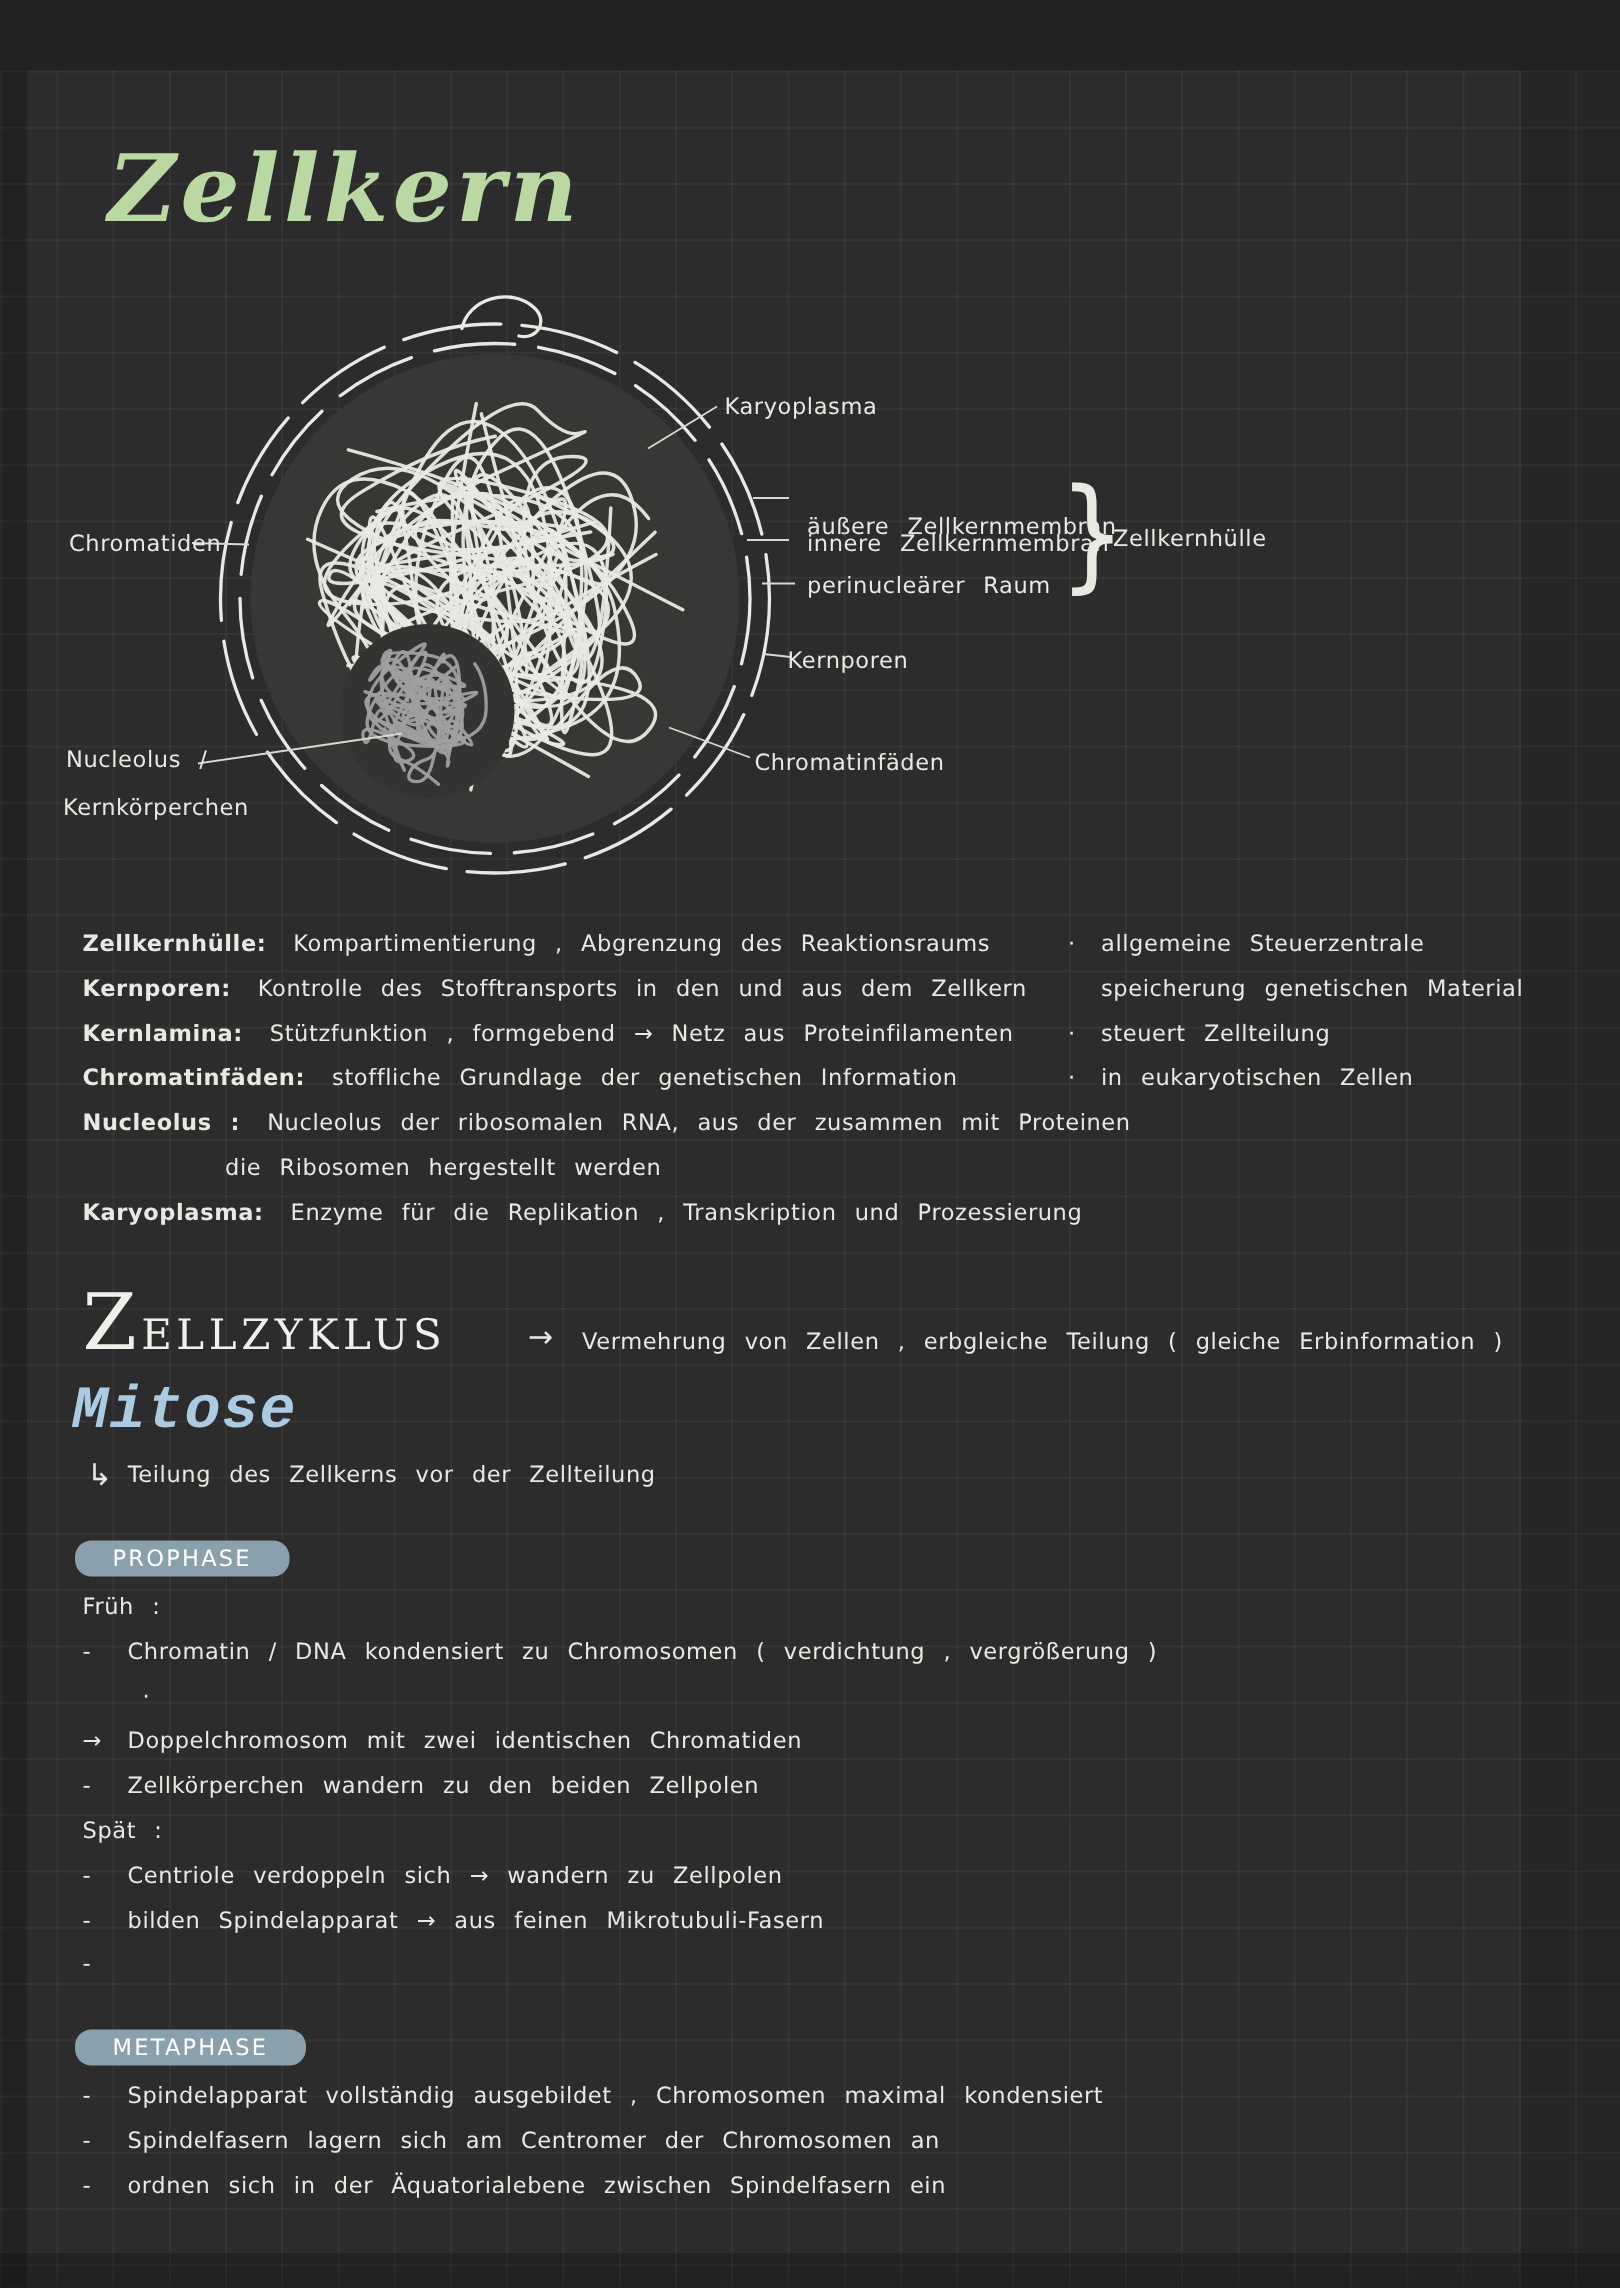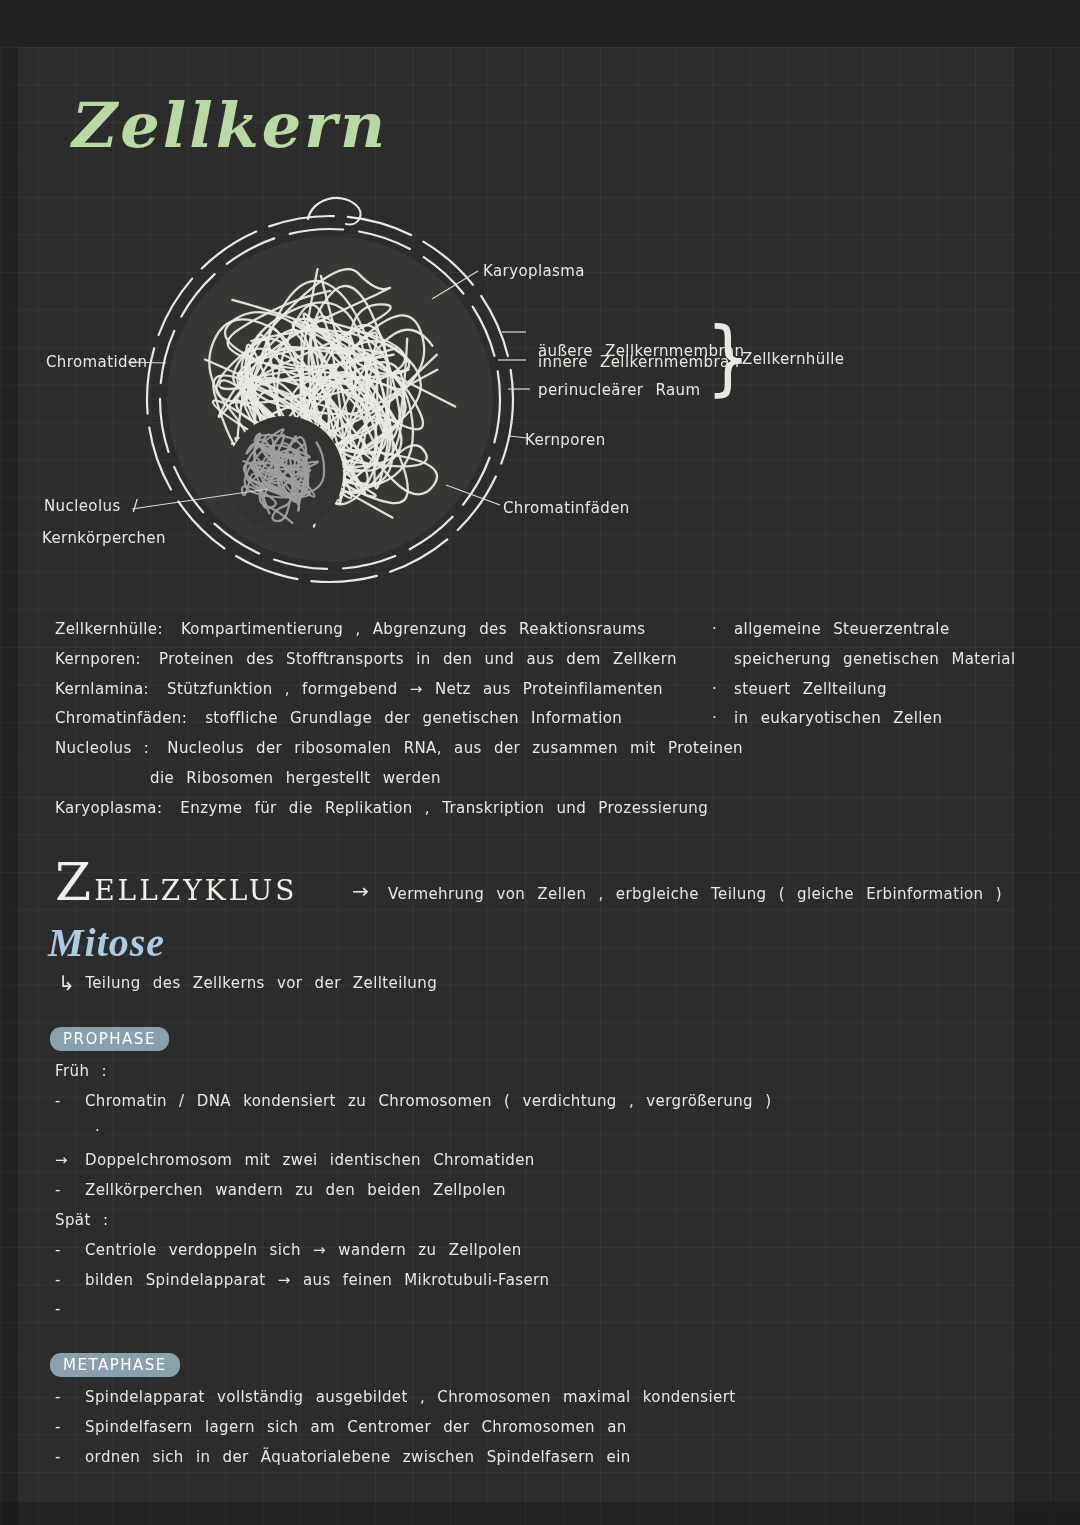--- a/index.html
+++ b/index.html
@@ -13,27 +13,27 @@
     background-size:37.5px 37.5px;margin-top:47px;}
   .edge-left{position:absolute;left:0;top:0;width:18px;height:100%;background:rgba(0,0,0,0.22);}
   .edge-right{position:absolute;right:0;top:0;width:66px;height:100%;background:rgba(0,0,0,0.13);}
   .edge-bottom{position:absolute;left:0;bottom:0;width:100%;height:70px;background:rgba(0,0,0,0.20);}
   .abs{position:absolute;}
   .hand{font-size:15px;color:#e9e9e3;letter-spacing:0.4px;word-spacing:7px;white-space:nowrap;}
   .title{font-family:"DejaVu Serif",serif;font-style:italic;font-weight:bold;
     font-size:62px;color:#b9d8a4;letter-spacing:3px;}
   .serifhead{font-family:"DejaVu Serif",serif;font-size:28px;color:#f0efe9;letter-spacing:3px;display:block;width:fit-content;}
   .serifhead::first-letter{font-size:52px;}
-  .mitose{font-family:Liberation Serif, serif;font-style:italic;font-weight:bold;
+  .mitose{font-family:Liberation Mono, monospace;font-style:italic;font-weight:bold;
     font-size:40px;color:#abcbe3;letter-spacing:1px;}
   .badge{display:inline-block;background:#8ba0ad;color:#ffffff;font-size:15px;
-    letter-spacing:1.5px;padding:3px 13px;border-radius:11px;word-spacing:2px;}
+    letter-spacing:1.5px;padding:3px 25px;border-radius:11px;word-spacing:2px;}
   .brace{font-size:82px;color:#e9e9e3;transform:scaleX(0.85);transform-origin:left center;line-height:95px;}
   .defrow{display:flex;line-height:29.8px;}
-  .defrow .term{margin-right:18px;}
+  .defrow .term{margin-right:18px;font-weight:bold;}
   .defrow.cont{margin-left:95px;}
   .noterow{display:flex;line-height:29.8px;}
   .noterow .nbullet{width:22px;flex-shrink:0;}
   .row{display:flex;line-height:29.8px;}
   .row .marker{width:30px;flex-shrink:0;}
   .row.lead .marker{width:0;}
   .row.indent2{margin-left:40px;}
   .arrowglyph{font-size:20px;color:#e9e9e3;}
   .sublinearrow{font-size:20px;margin-right:10px;}
 </style>
@@ -100,21 +100,21 @@
   <div class="abs hand" style="left:44px;top:450px;">Nucleolus /</div>
   <div class="abs hand" style="left:42px;top:482px;">Kernkörperchen</div>
 
   <div class="abs" style="left:55px;top:568px;">
     <div class="defrow">
       <span class="hand term">Zellkernhülle:</span>
       <span class="hand">Kompartimentierung , Abgrenzung des Reaktionsraums</span>
     </div>
     <div class="defrow">
       <span class="hand term">Kernporen:</span>
-      <span class="hand">Proteinen des Stofftransports in den und aus dem Zellkern</span>
+      <span class="hand">Kontrolle des Stofftransports in den und aus dem Zellkern</span>
     </div>
     <div class="defrow">
       <span class="hand term">Kernlamina:</span>
       <span class="hand">Stützfunktion , formgebend → Netz aus Proteinfilamenten</span>
     </div>
     <div class="defrow">
       <span class="hand term">Chromatinfäden:</span>
       <span class="hand">stoffliche Grundlage der genetischen Information</span>
     </div>
     <div class="defrow">

